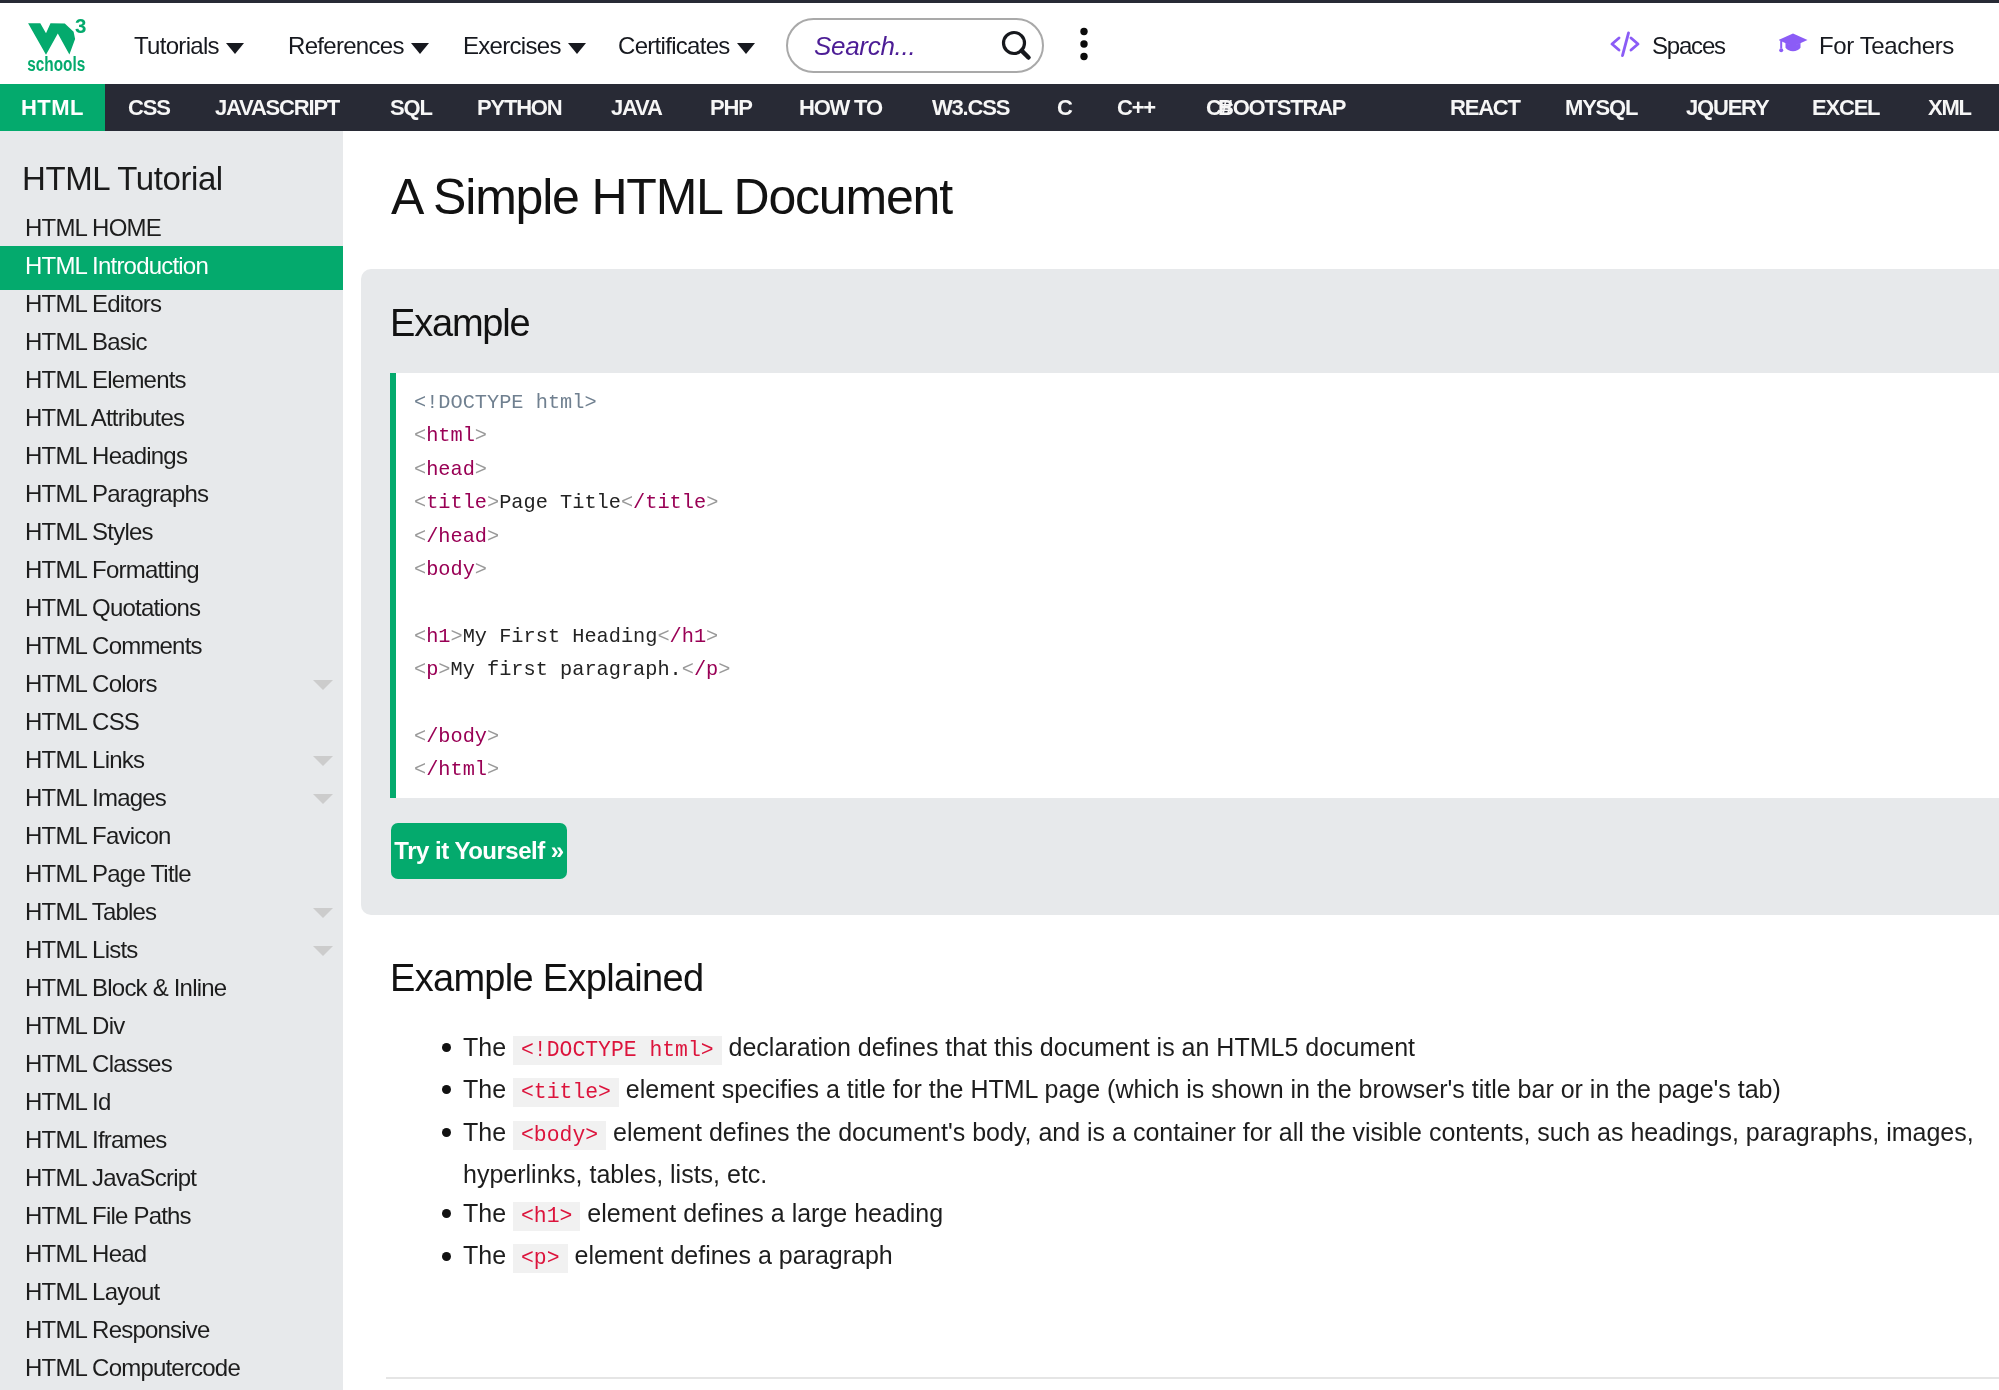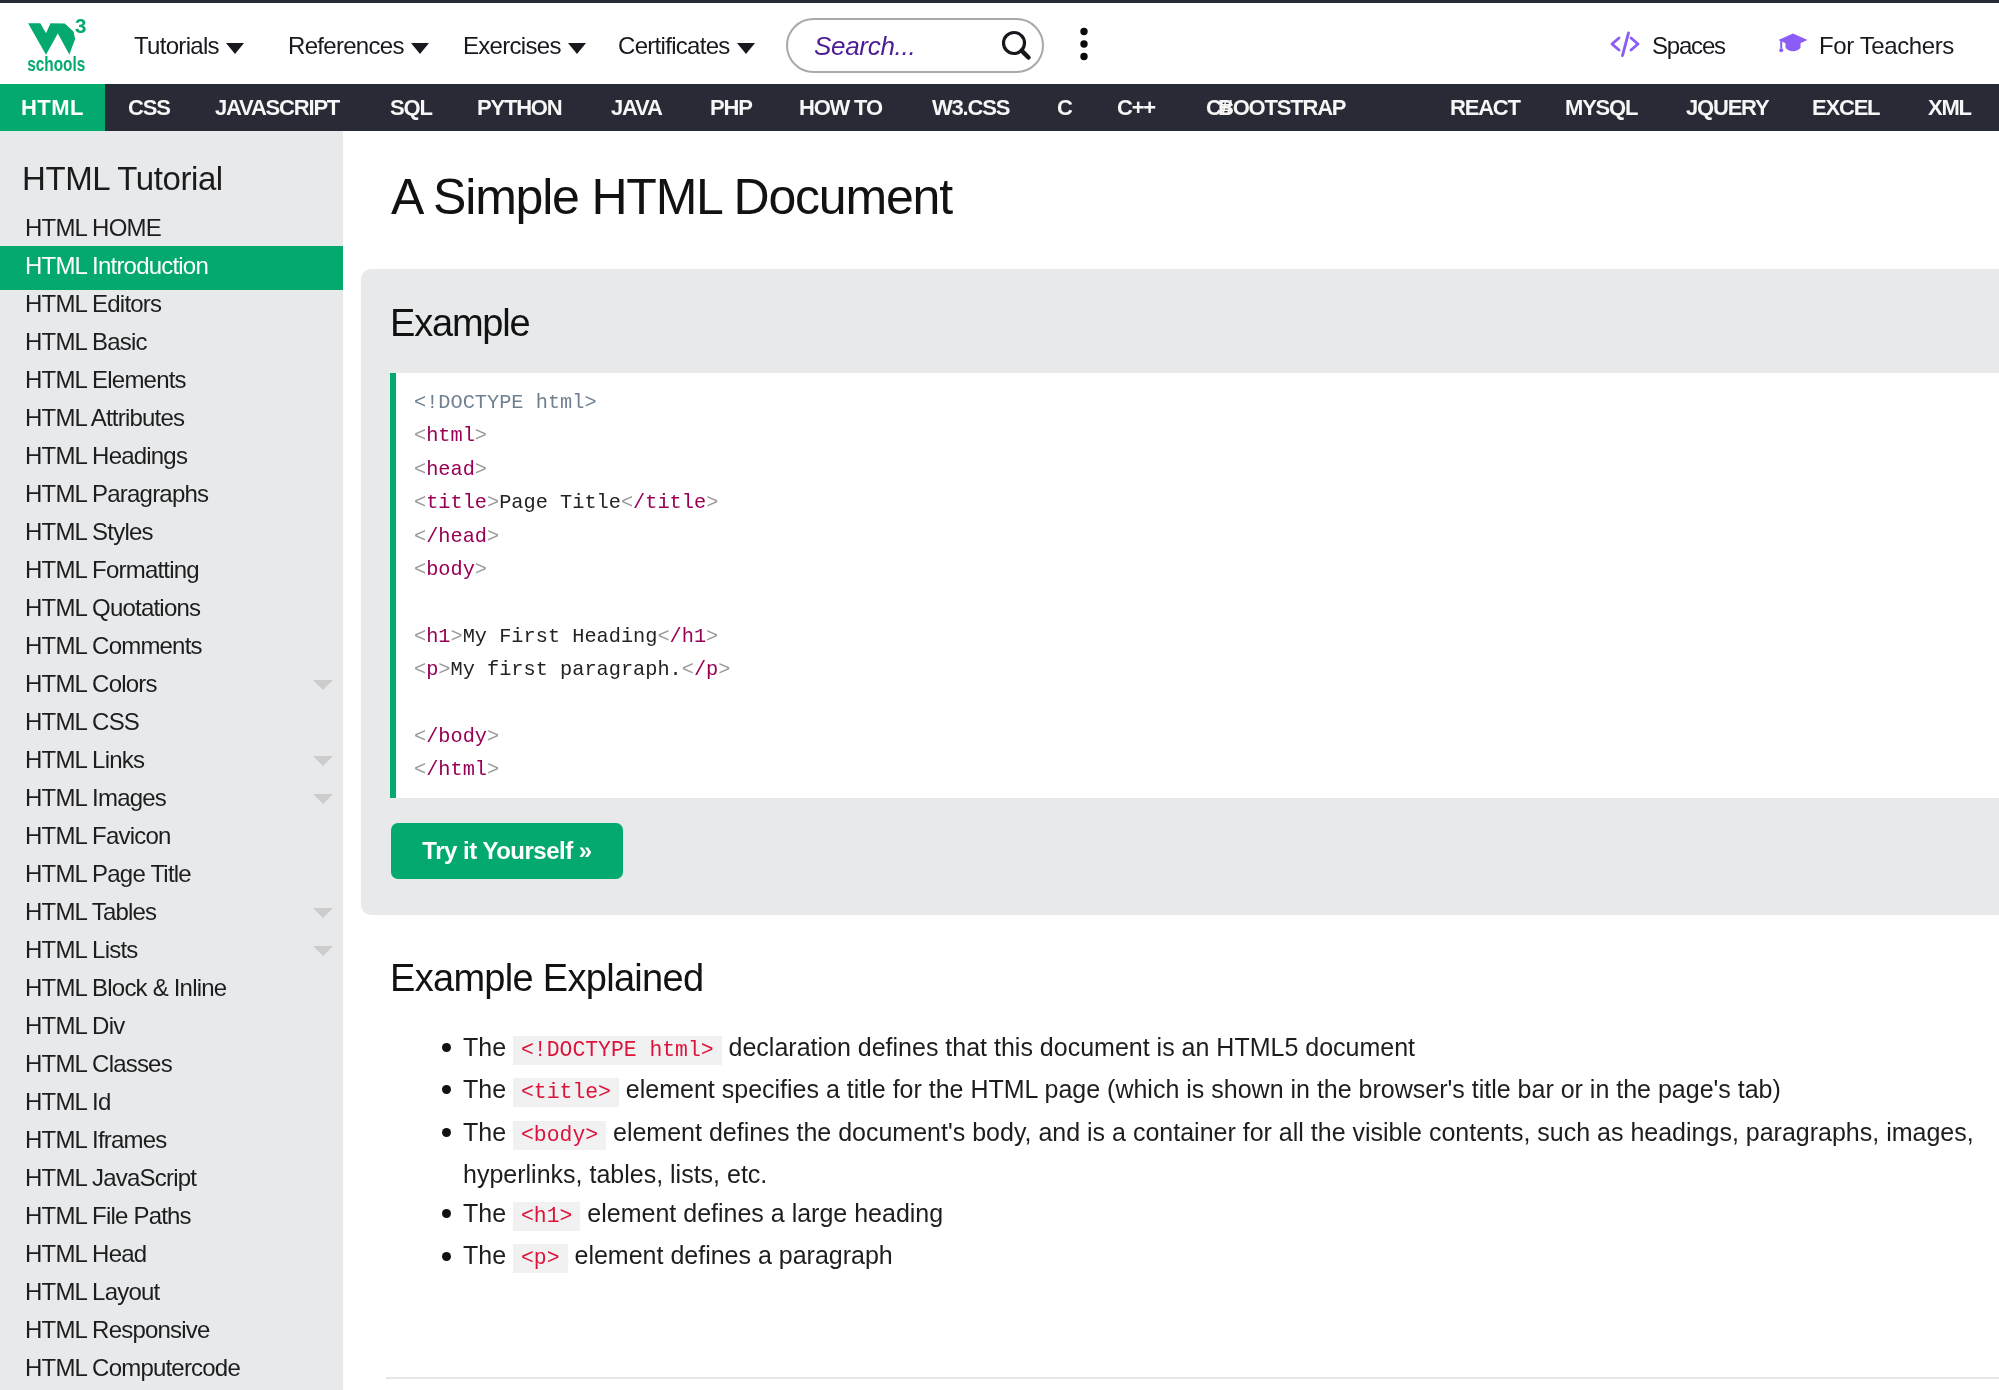--- a/index.html
+++ b/index.html
@@ -44,21 +44,21 @@
   letter-spacing:-1.2px; color:#121212; white-space:nowrap; }
 #exbox { position:absolute; left:361px; top:269px; width:1654px; height:646px;
   background:#E7E9EB; border-radius:10px; }
 #exh { position:absolute; left:390px; top:304.2px; font-size:38px; line-height:38px;
   letter-spacing:-1.2px; color:#121212; }
 #codebox { position:absolute; left:390px; top:373px; width:1625px; height:425px;
   background:#fff; border-left:6px solid #04AA6D; }
 #code { position:absolute; left:414px; top:386px; font-family:"Liberation Mono",monospace;
   font-size:20.3px; line-height:33.4px; white-space:pre; }
 .cp { color:#999; } .ct { color:#990055; } .ck { color:#232323; } .cg { color:#708090; }
-#trybtn { position:absolute; left:391px; top:823px; width:232px; height:56px;
+#trybtn { position:absolute; left:391px; top:823px; width:176px; height:56px;
   background:#04AA6D; border-radius:7px; color:#fff; font-size:24px; font-weight:bold;
   line-height:56px; text-align:center; letter-spacing:-0.5px; }
 #h2 { position:absolute; left:390px; top:958.8px; font-size:38px; line-height:38px;
   letter-spacing:-0.7px; color:#121212; }
 #list { position:absolute; left:463px; top:1028px; width:1545px; }
 .li { position:relative; font-size:25px; line-height:39.3px; letter-spacing:0px;
   color:#1d1d1d; }
 .li::before { content:""; position:absolute; left:-21.5px; top:15.2px; width:9px; height:9px;
   border-radius:50%; background:#111; }
 .w3cs { font-family:"Liberation Mono",monospace; font-size:21.4px; color:#DC143C;

